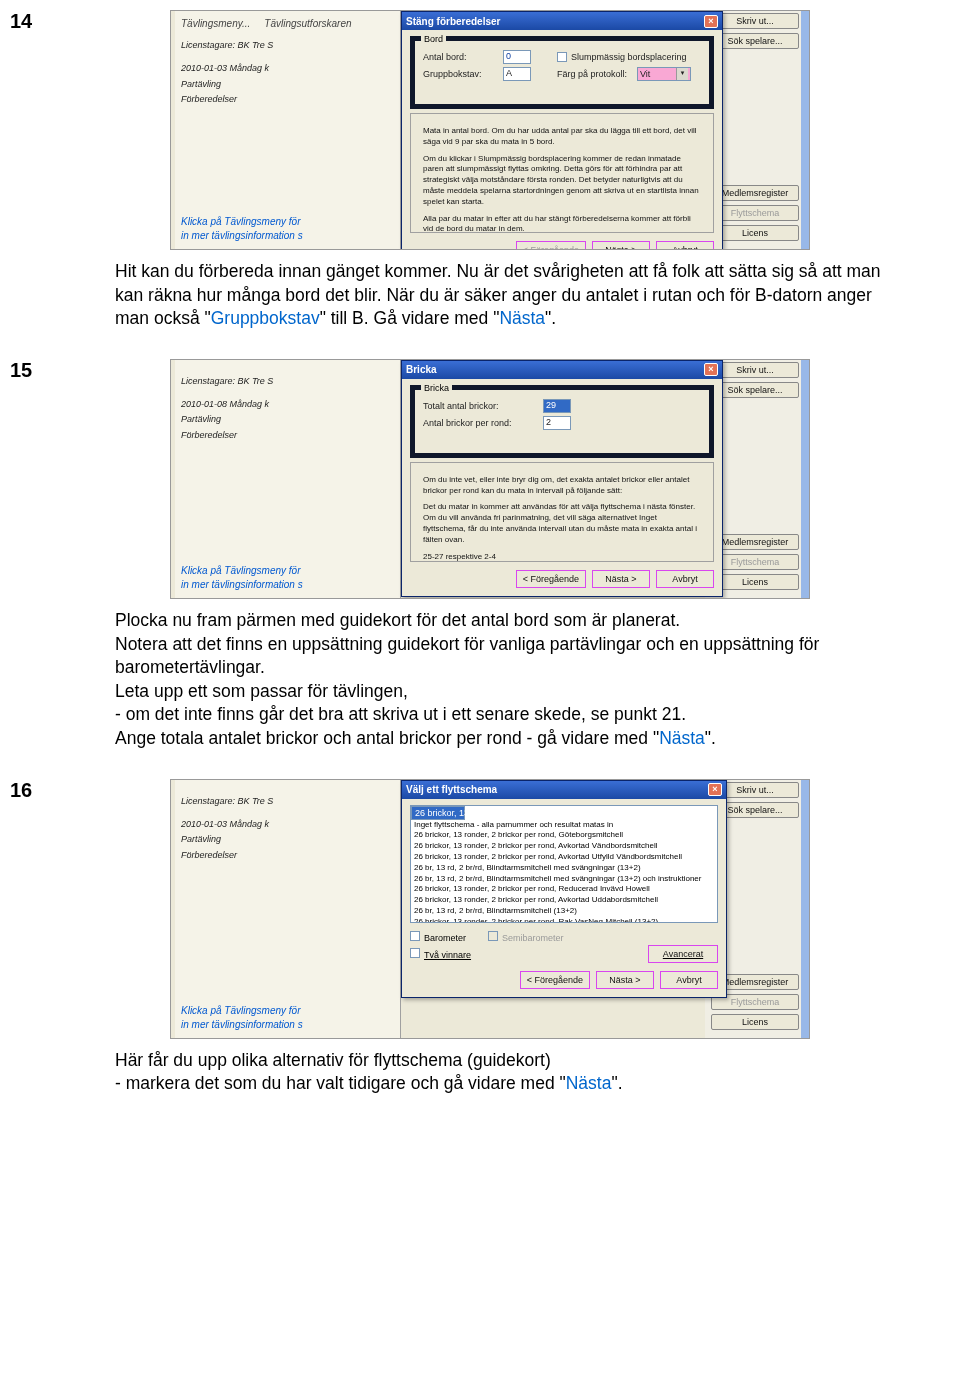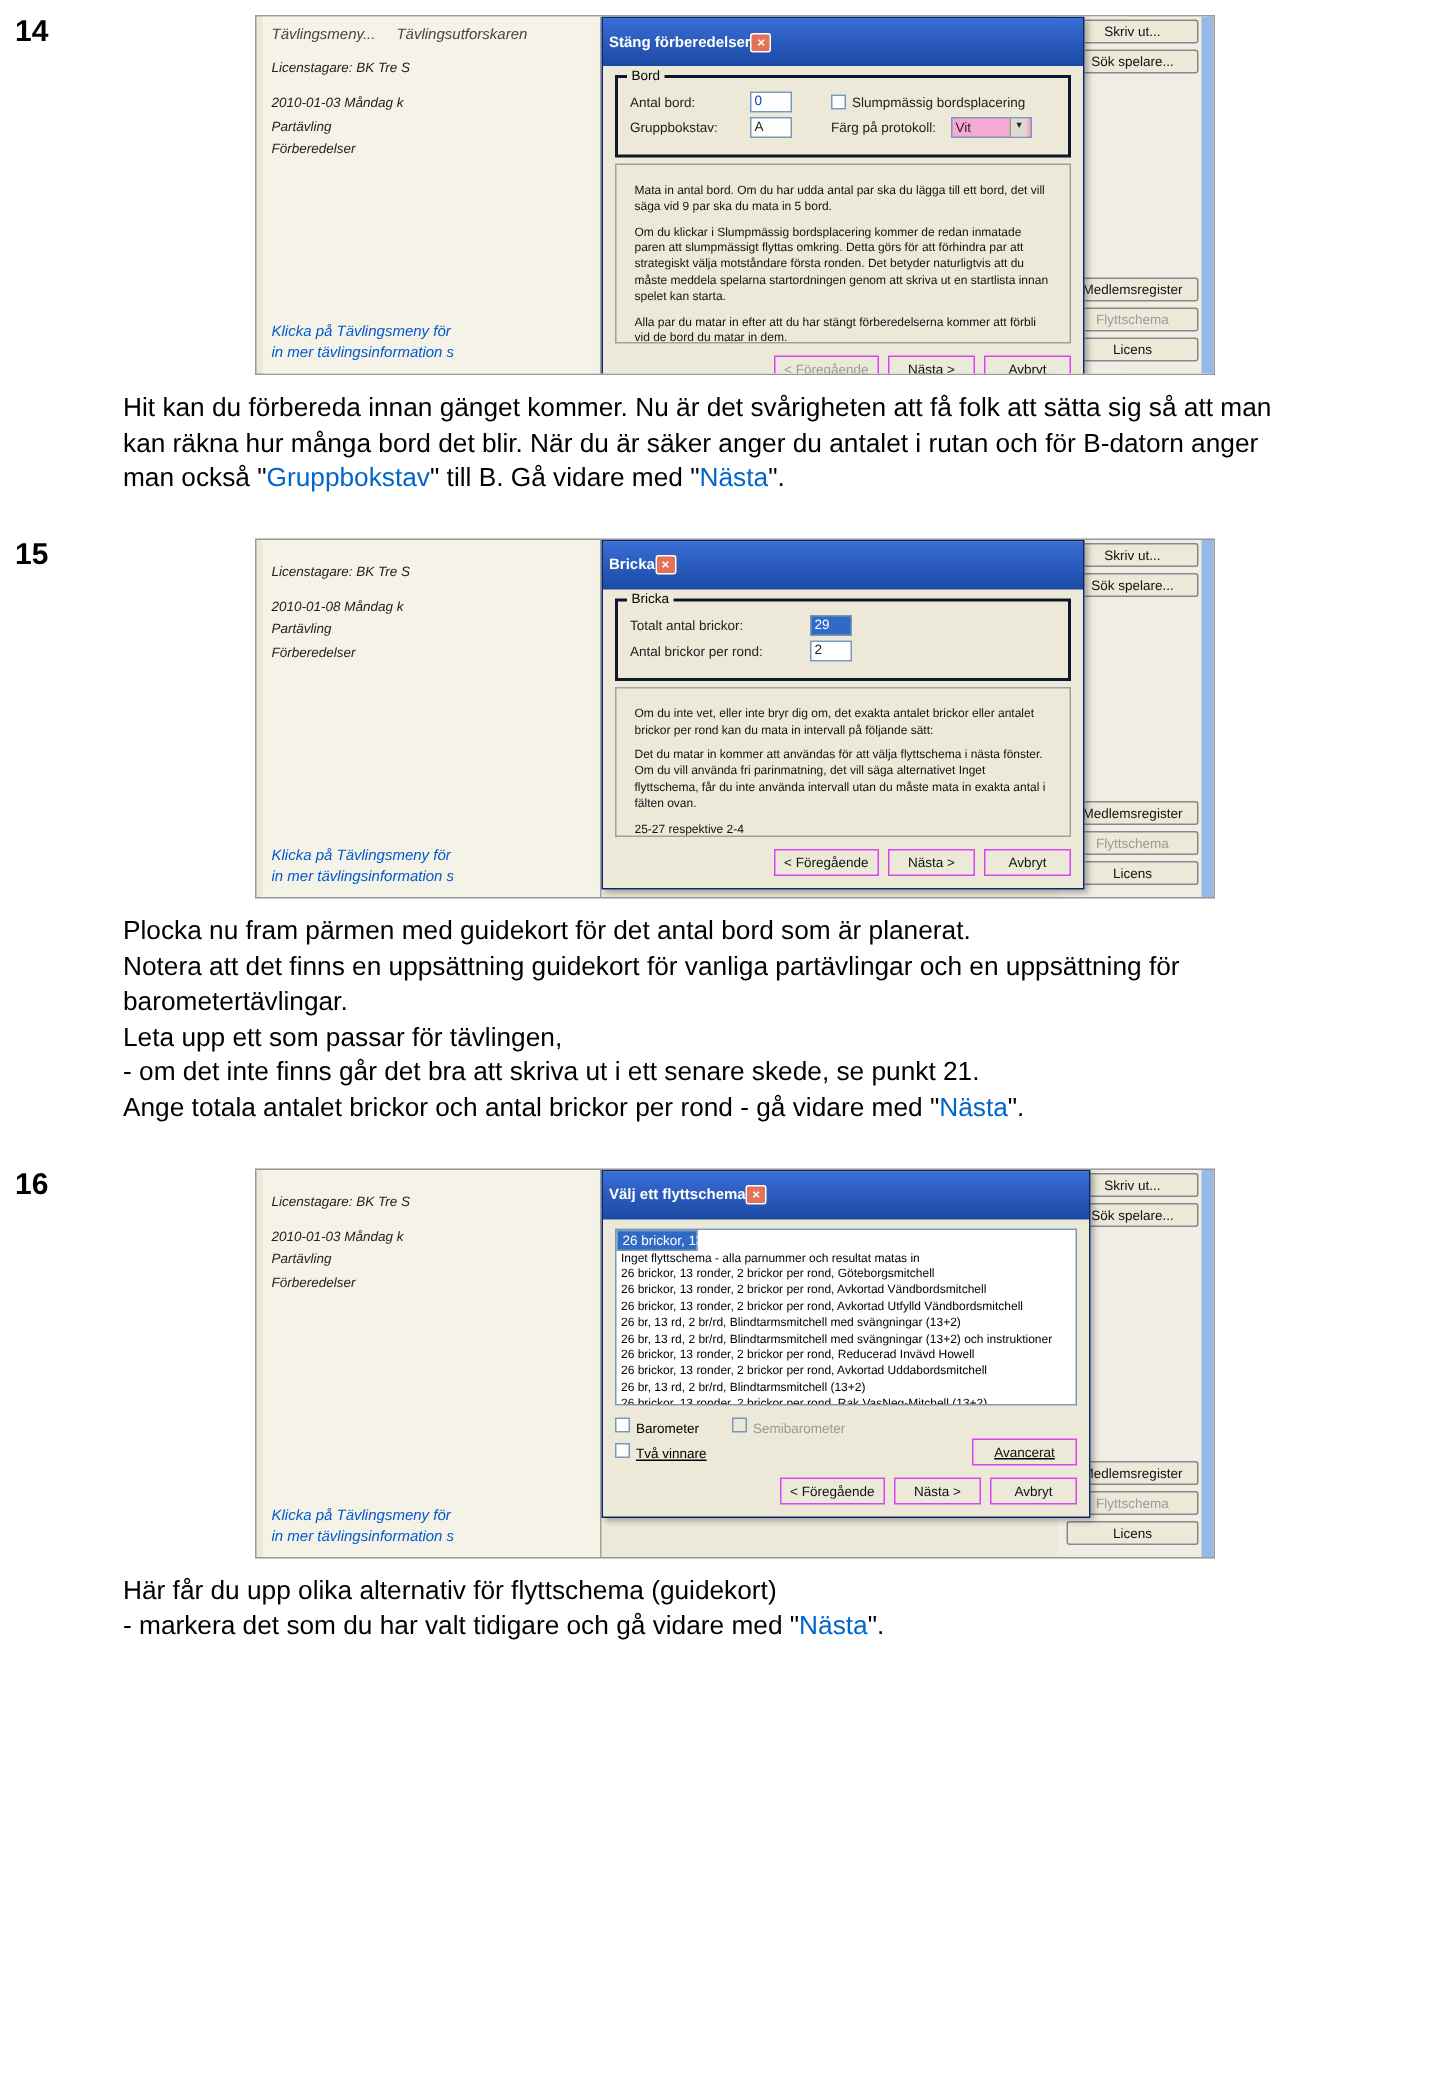--- a/index.html
+++ b/index.html
@@ -21,45 +21,45 @@
   .bg-btn.dis { color: #9a9a9a; }
   .bg-btn.top { margin-top: 2px; }
   .bg-right-bottom { position: absolute; bottom: 6px; left: 0; right: 0; }
   .blue-bar-r { position: absolute; right: 0; top: 0; width: 8px; height: 100%; background: #98b8e8; }
   .mid-strip { position: absolute; left: 556px; top: 0; bottom: 0; width: 24px; background: #f5f3e8; }
   .mid-strip .tail { position: absolute; bottom: 20px; font-size: 9px; color: #222; line-height: 1.3; }
 
   
   .dlg { position: absolute; left: 230px; top: 0; width: 322px; background: #ece9d8; border: 1px solid #0a246a; box-shadow: 2px 2px 4px rgba(0,0,0,.3); }
   .dlg-16 { width: 326px; }
-  .titlebar { height: 32px; background: linear-gradient(#3a6ed5,#1b49a5); color: #fff; font-size: 10px; font-weight: bold; display: flex; align-items: center; padding: 0 4px; justify-content: flex-start; }
+  .titlebar { height: 18px; background: linear-gradient(#3a6ed5,#1b49a5); color: #fff; font-size: 10px; font-weight: bold; display: flex; align-items: center; padding: 0 4px; justify-content: space-between; }
   .titlebar .x { width: 14px; height: 13px; background: #e37256; border: 1px solid #fff; color: #fff; font-size: 9px; font-weight: bold; text-align: center; line-height: 11px; border-radius: 2px; }
   .dlg-body { padding: 6px 8px 8px; }
-  .fieldset { border: 2px solid #0f172a; padding: 6px 8px 8px; position: relative; margin-bottom: 4px; }
+  .fieldset { border: 5px solid #0f172a; padding: 6px 8px 20px; position: relative; margin-bottom: 4px; }
   .fieldset .legend { position: absolute; top: -7px; left: 6px; background: #ece9d8; padding: 0 3px; font-size: 9px; }
   .frow { display: flex; align-items: center; font-size: 9px; color: #222; margin: 3px 0; }
   .frow label { width: 80px; }
   .tin { width: 28px; height: 14px; border: 1px solid #7a98b8; background: #fff; font-size: 9px; padding: 0 2px; }
   .cbx { width: 10px; height: 10px; border: 1px solid #7a98b8; background: #fff; margin-right: 4px; display: inline-block; }
   .sel { width: 54px; height: 14px; border: 1px solid #7a98b8; background: #f9a8d4; font-size: 9px; padding: 0 2px; display: inline-flex; align-items: center; justify-content: space-between; }
   .sel .arr { width: 12px; height: 12px; background: #dcd9cf; border-left: 1px solid #999; text-align: center; line-height: 10px; font-size: 7px; }
   .info-box { border: 1px solid #a0a0a0; height: 120px; margin-top: 4px; padding: 12px; font-size: 8px; line-height: 1.35; color: #111; overflow: hidden; }
   .info-box p { margin-bottom: 6px; }
   .btn-row { display: flex; justify-content: flex-end; gap: 6px; margin-top: 8px; }
   .btn { min-width: 58px; height: 18px; background: #ece9d8; border: 1px solid #d946ef; font-size: 9px; padding: 0 6px; color: #111; }
   .btn.dis { color: #9a9a9a; }
 
   .listbox { border: 1px solid #7a98b8; background: #fff; height: 118px; overflow: hidden; font-size: 8px; line-height: 1.35; }
   .listbox .item { padding: 0 3px; white-space: nowrap; }
   .listbox .item.sel { background: #316ac5; color: #fff; }
   .opts { display: flex; gap: 22px; margin-top: 8px; font-size: 9px; align-items: center; }
   .opts .dis { color: #9a9a9a; }
 
   
-  .body-text { margin: 10px 0 28px 72px; font-size: 17.5px; line-height: 1.35; color: #000; max-width: 790px; }
+  .body-text { margin: 10px 0 28px 105px; font-size: 17.5px; line-height: 1.35; color: #000; max-width: 790px; }
   .body-text .hl { color: #0066cc; }
 </style>
 </head>
 <body>
 
 <div class="page">
 
   <div class="row">
     <div class="step-num">14</div>
     <div class="shot-wrap">

